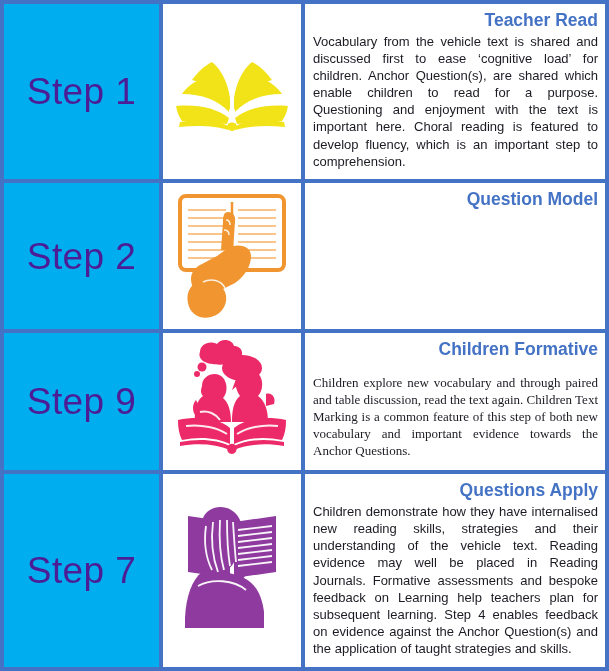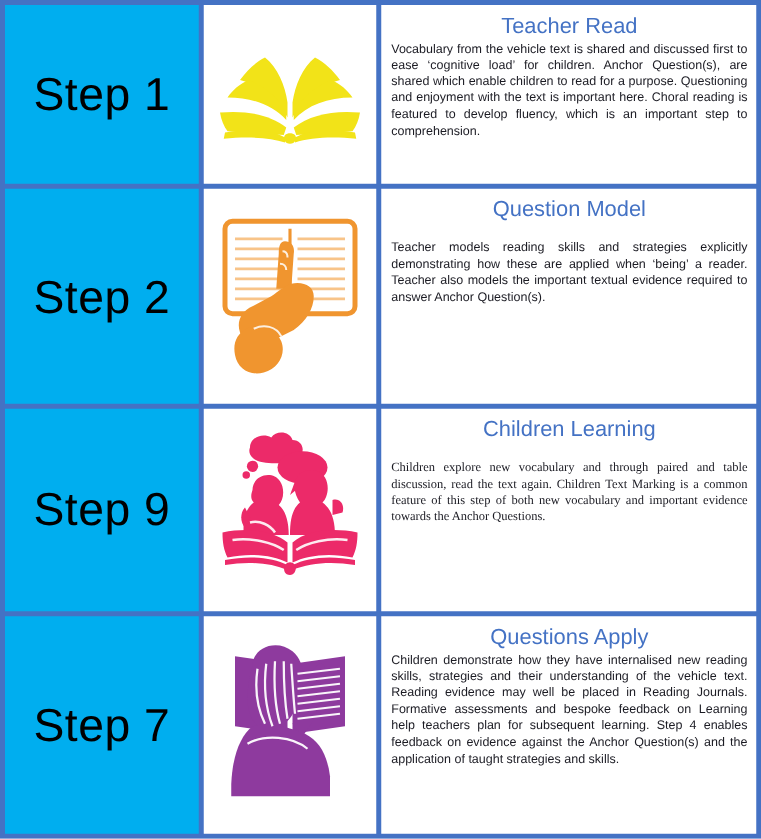--- a/index.html
+++ b/index.html
@@ -49,21 +49,21 @@
   .cell-step {
     width: 155px;
     flex: 0 0 155px;
     background: #00AEEF;
     display: flex;
     align-items: center;
     justify-content: center;
     box-sizing: border-box;
   }
   .step-label {
-    color: #000000;
+    color: #4c1d95;
     font-size: 37px;
     font-weight: 300;
     letter-spacing: 0.4px;
     line-height: 1;
     white-space: nowrap;
   }
 
   
   .cell-icon {
     width: 138px;
@@ -83,28 +83,28 @@
     box-sizing: border-box;
     padding: 5px 7px 4px 8px;
     display: flex;
     flex-direction: column;
     min-width: 0;
   }
 
   .heading {
     color: #4472C4;
     font-size: 17.5px;
-    font-weight: 400;
-    text-align: center;
+    font-weight: 700;
+    text-align: right;
     line-height: 1.18;
     margin: 1px 0 2px 0;
   }
   .body-text {
     color: #1b1b23;
-    font-size: 10px;
+    font-size: 13px;
     line-height: 1.32;
     text-align: justify;
     text-justify: inter-word;
     -moz-text-align-last: left;
     text-align-last: left;
     margin: 0;
   }
   .row-2 .body-text { margin-top: 12px; }
   .row-3 .body-text { margin-top: 12px; font-family: Liberation Serif, serif; }
 </style>
@@ -174,21 +174,20 @@
             <g stroke="#FFFFFF" stroke-width="1.6" fill="none" opacity="0.85">
               <path d="M53 34 C56 34 57 36 57 39"></path>
               <path d="M51 44 C54 44 56 46 56 49"></path>
               <path d="M30 96 C38 92 48 94 52 102"></path>
             </g>
           </svg>
         </span>
       </div>
       <div class="cell-text">
         <div class="heading">Question Model</div>
-        <p class="body-text">Teacher models reading skills and strategies explicitly demonstrating how these are applied when ‘being’ a reader. Teacher also models the important textual evidence required to answer Anchor Question(s).</p>
       </div>
     </div>
 
     <div class="step-row row-3">
       <div class="cell-step">
         <span class="step-label">Step 9</span>
       </div>
       <div class="cell-icon">
         <span>
           <svg width="124" height="132" viewBox="0 0 124 132" aria-hidden="true">
@@ -215,21 +214,21 @@
             </g>
             <g stroke="#FFFFFF" stroke-width="2" fill="none" opacity="0.9">
               <path d="M16 90 C32 88 48 92 57 98"></path>
               <path d="M108 90 C92 88 76 92 67 98"></path>
               <path d="M30 76 C38 74 46 78 50 84"></path>
             </g>
           </svg>
         </span>
       </div>
       <div class="cell-text">
-        <div class="heading">Children Learning</div>
+        <div class="heading">Children Formative</div>
         <p class="body-text">Children explore new vocabulary and through paired and table discussion, read the text again. Children Text Marking is a common feature of this step of both new vocabulary and important evidence towards the Anchor Questions.</p>
       </div>
     </div>
 
     <div class="step-row row-4">
       <div class="cell-step">
         <span class="step-label">Step 7</span>
       </div>
       <div class="cell-icon">
         <span>

